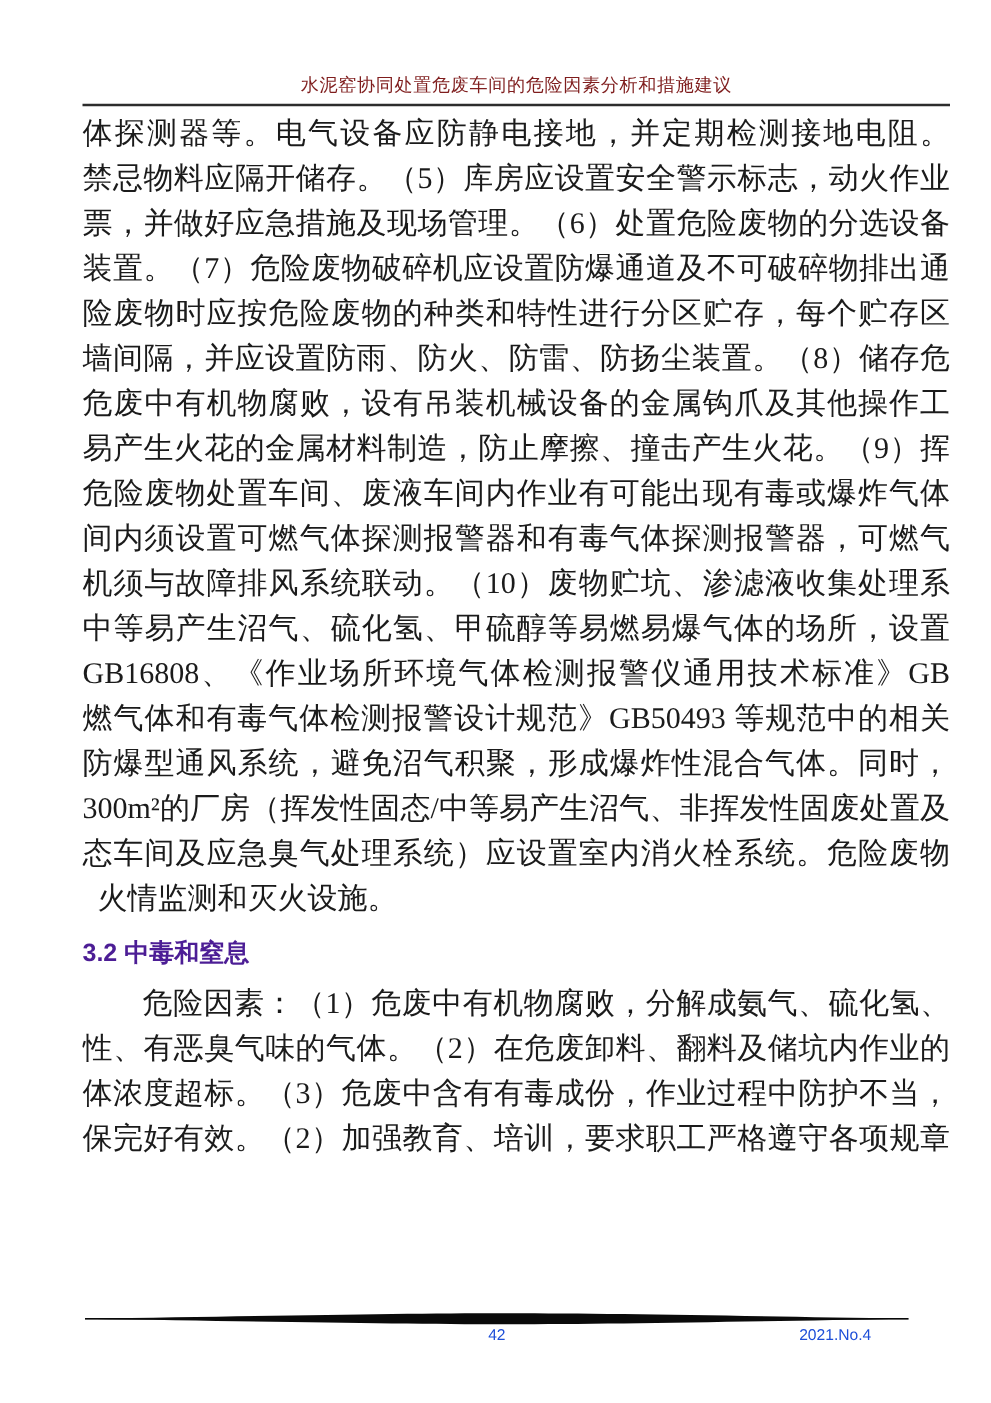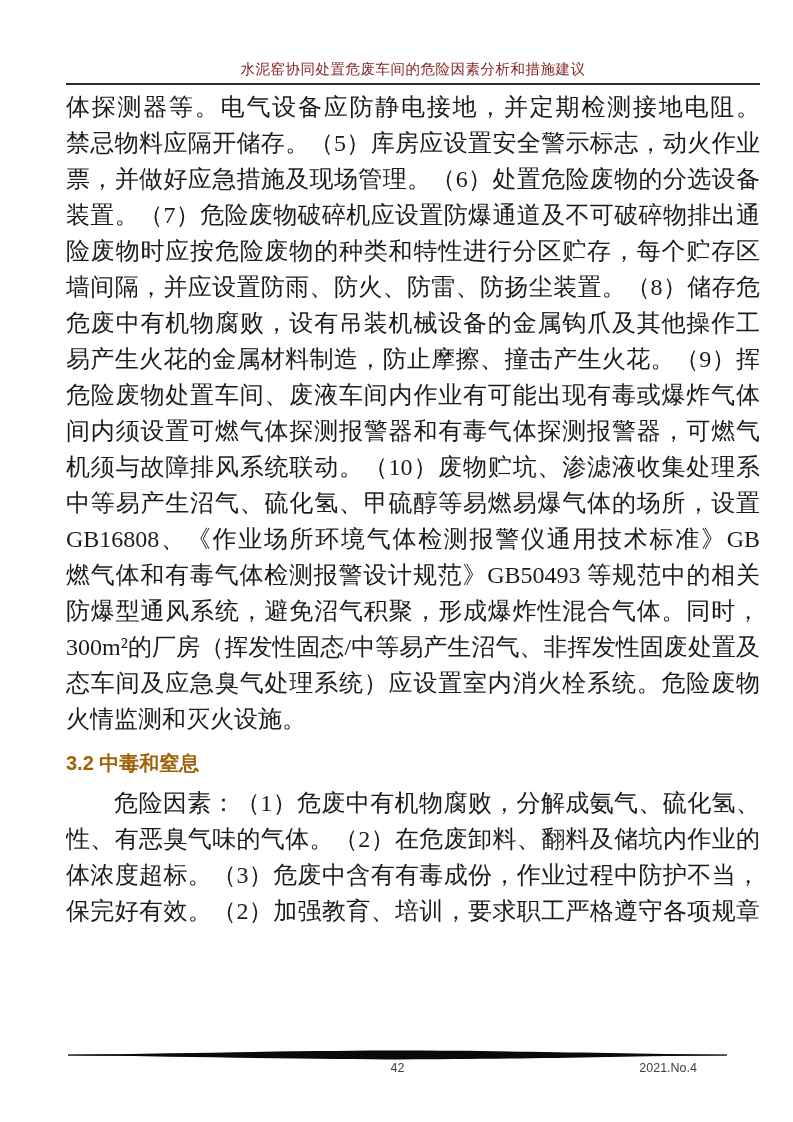--- a/index.html
+++ b/index.html
@@ -17,32 +17,32 @@
   }
   .header-rule{border-top:2.5px solid #2c2c2c;height:0;}
 
   
   .document-body{position:absolute;top:89px;left:66px;width:694px;}
   .para .line{
     font-size:24px;line-height:36px;height:36px;overflow:hidden;
     text-align:justify;text-align-last:justify;text-justify:inter-character;
   }
   .para .line.indent{text-indent:2em;}
-  .para .line.last-left{text-align:left;text-align-last:left;}
+  .para .line.last-left{text-align:left;text-align-last:left;margin-left:12px;}
   .section-heading{
     font-family:"Liberation Sans","DejaVu Sans",sans-serif;
     font-weight:bold;font-size:20px;line-height:32px;height:32px;
-    margin-top:10px;margin-bottom:6px;color:#a16207;
+    margin-top:10px;margin-bottom:6px;color:#4c1d95;
   }
 
   
   .page-footer{position:absolute;left:68px;top:1050px;width:659px;}
   .footer-bar{display:block;width:659px;height:10px;}
   .footer-meta{position:relative;width:659px;height:18px;
-    font-family:"Liberation Sans","DejaVu Sans",sans-serif;font-size:12.5px;color:#404040;}
+    font-family:"Liberation Sans","DejaVu Sans",sans-serif;font-size:12.5px;color:#1d4ed8;}
   .page-number{position:absolute;left:0;right:0;top:1px;text-align:center;}
   .issue-number{position:absolute;right:30px;top:1px;}
 </style>
 </head>
 <body>
 
 <div class="page">
 
   <div class="page-header">
     <div class="running-title">水泥窑协同处置危废车间的危险因素分析和措施建议</div>

